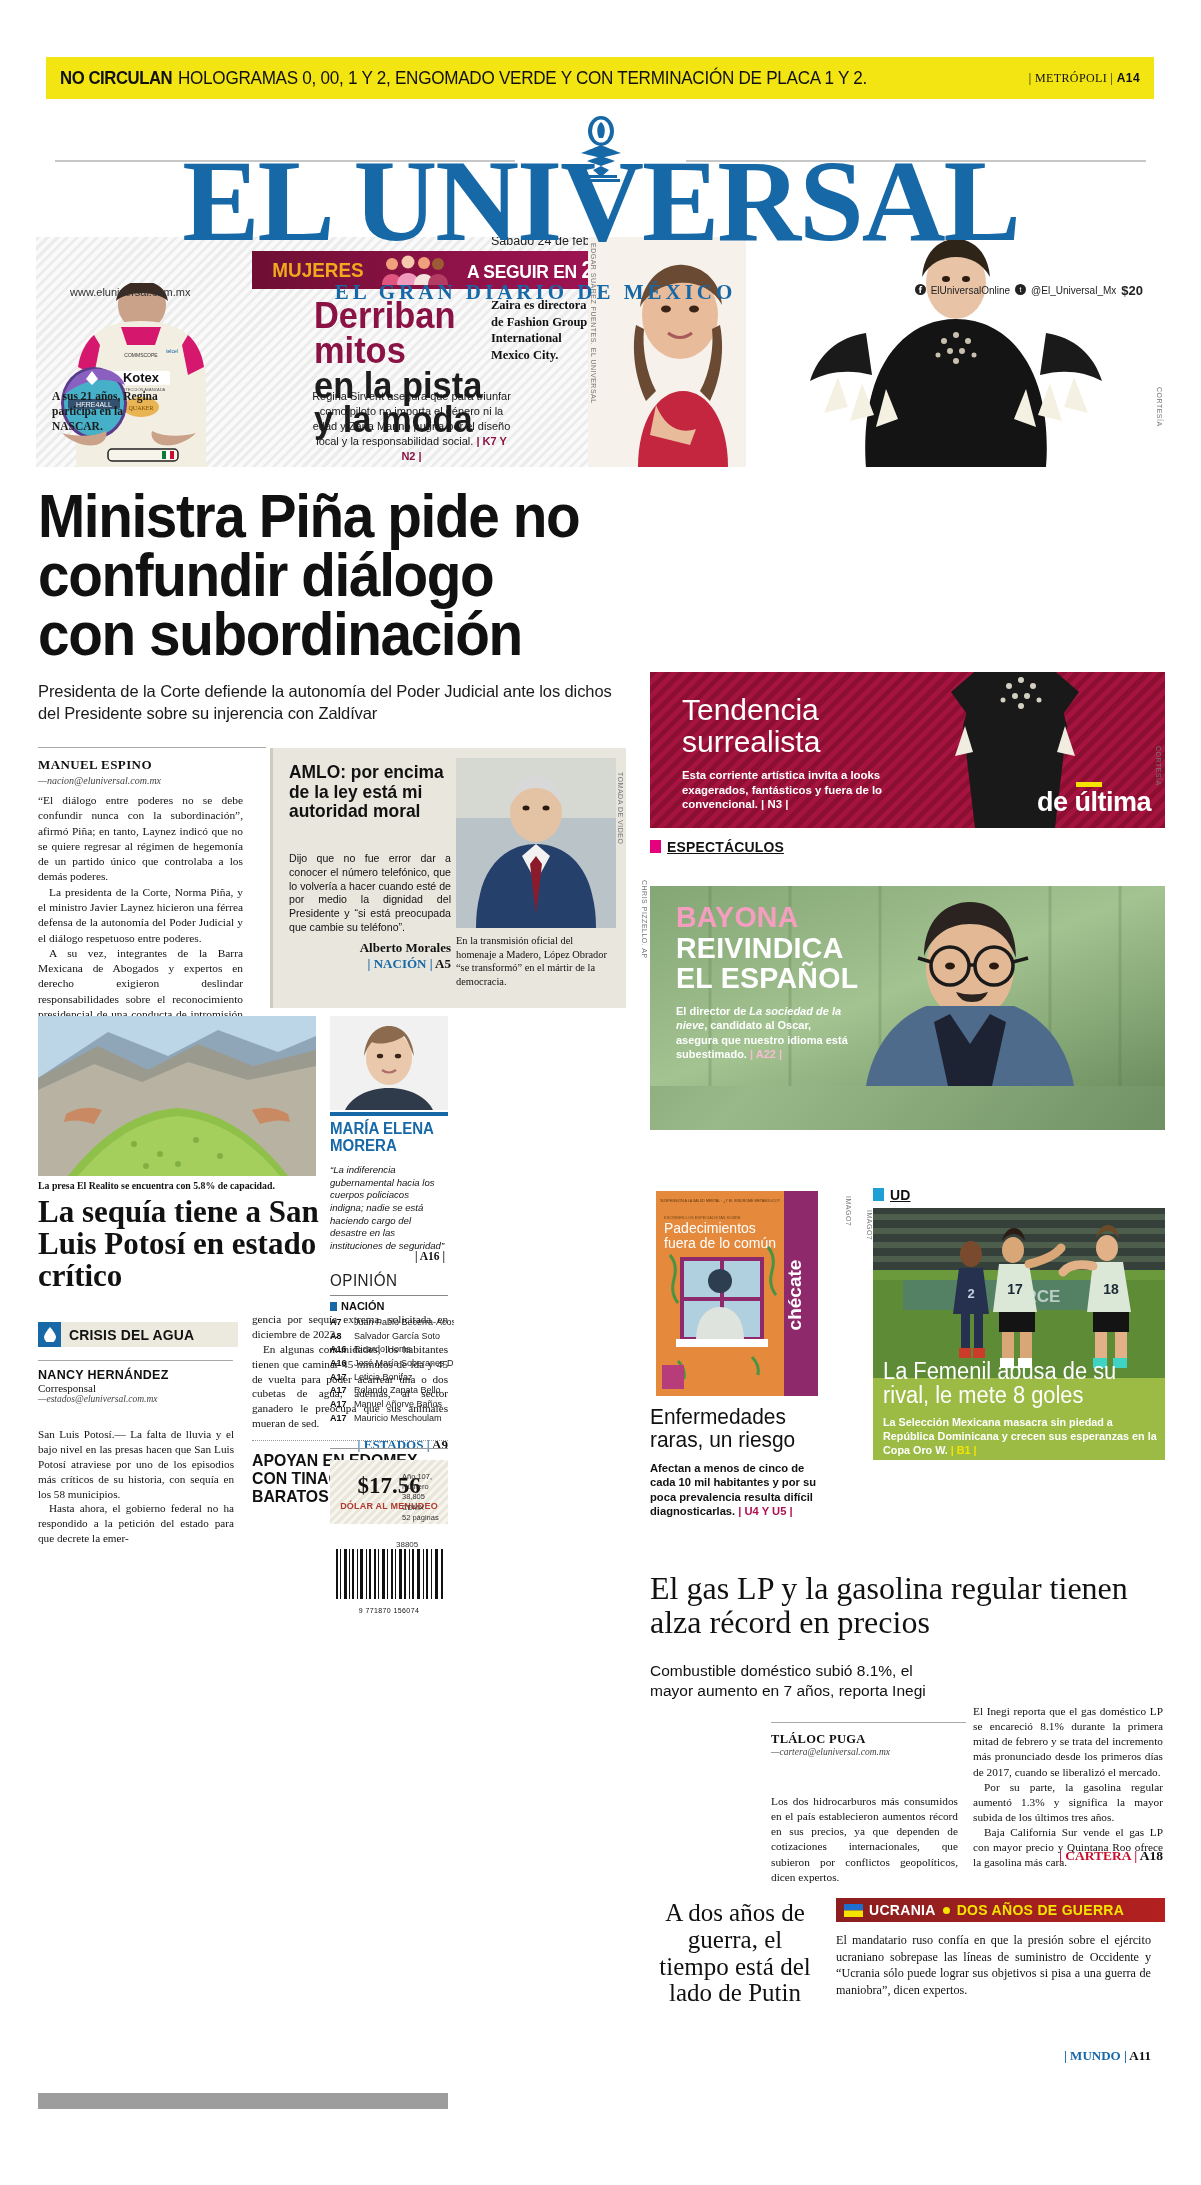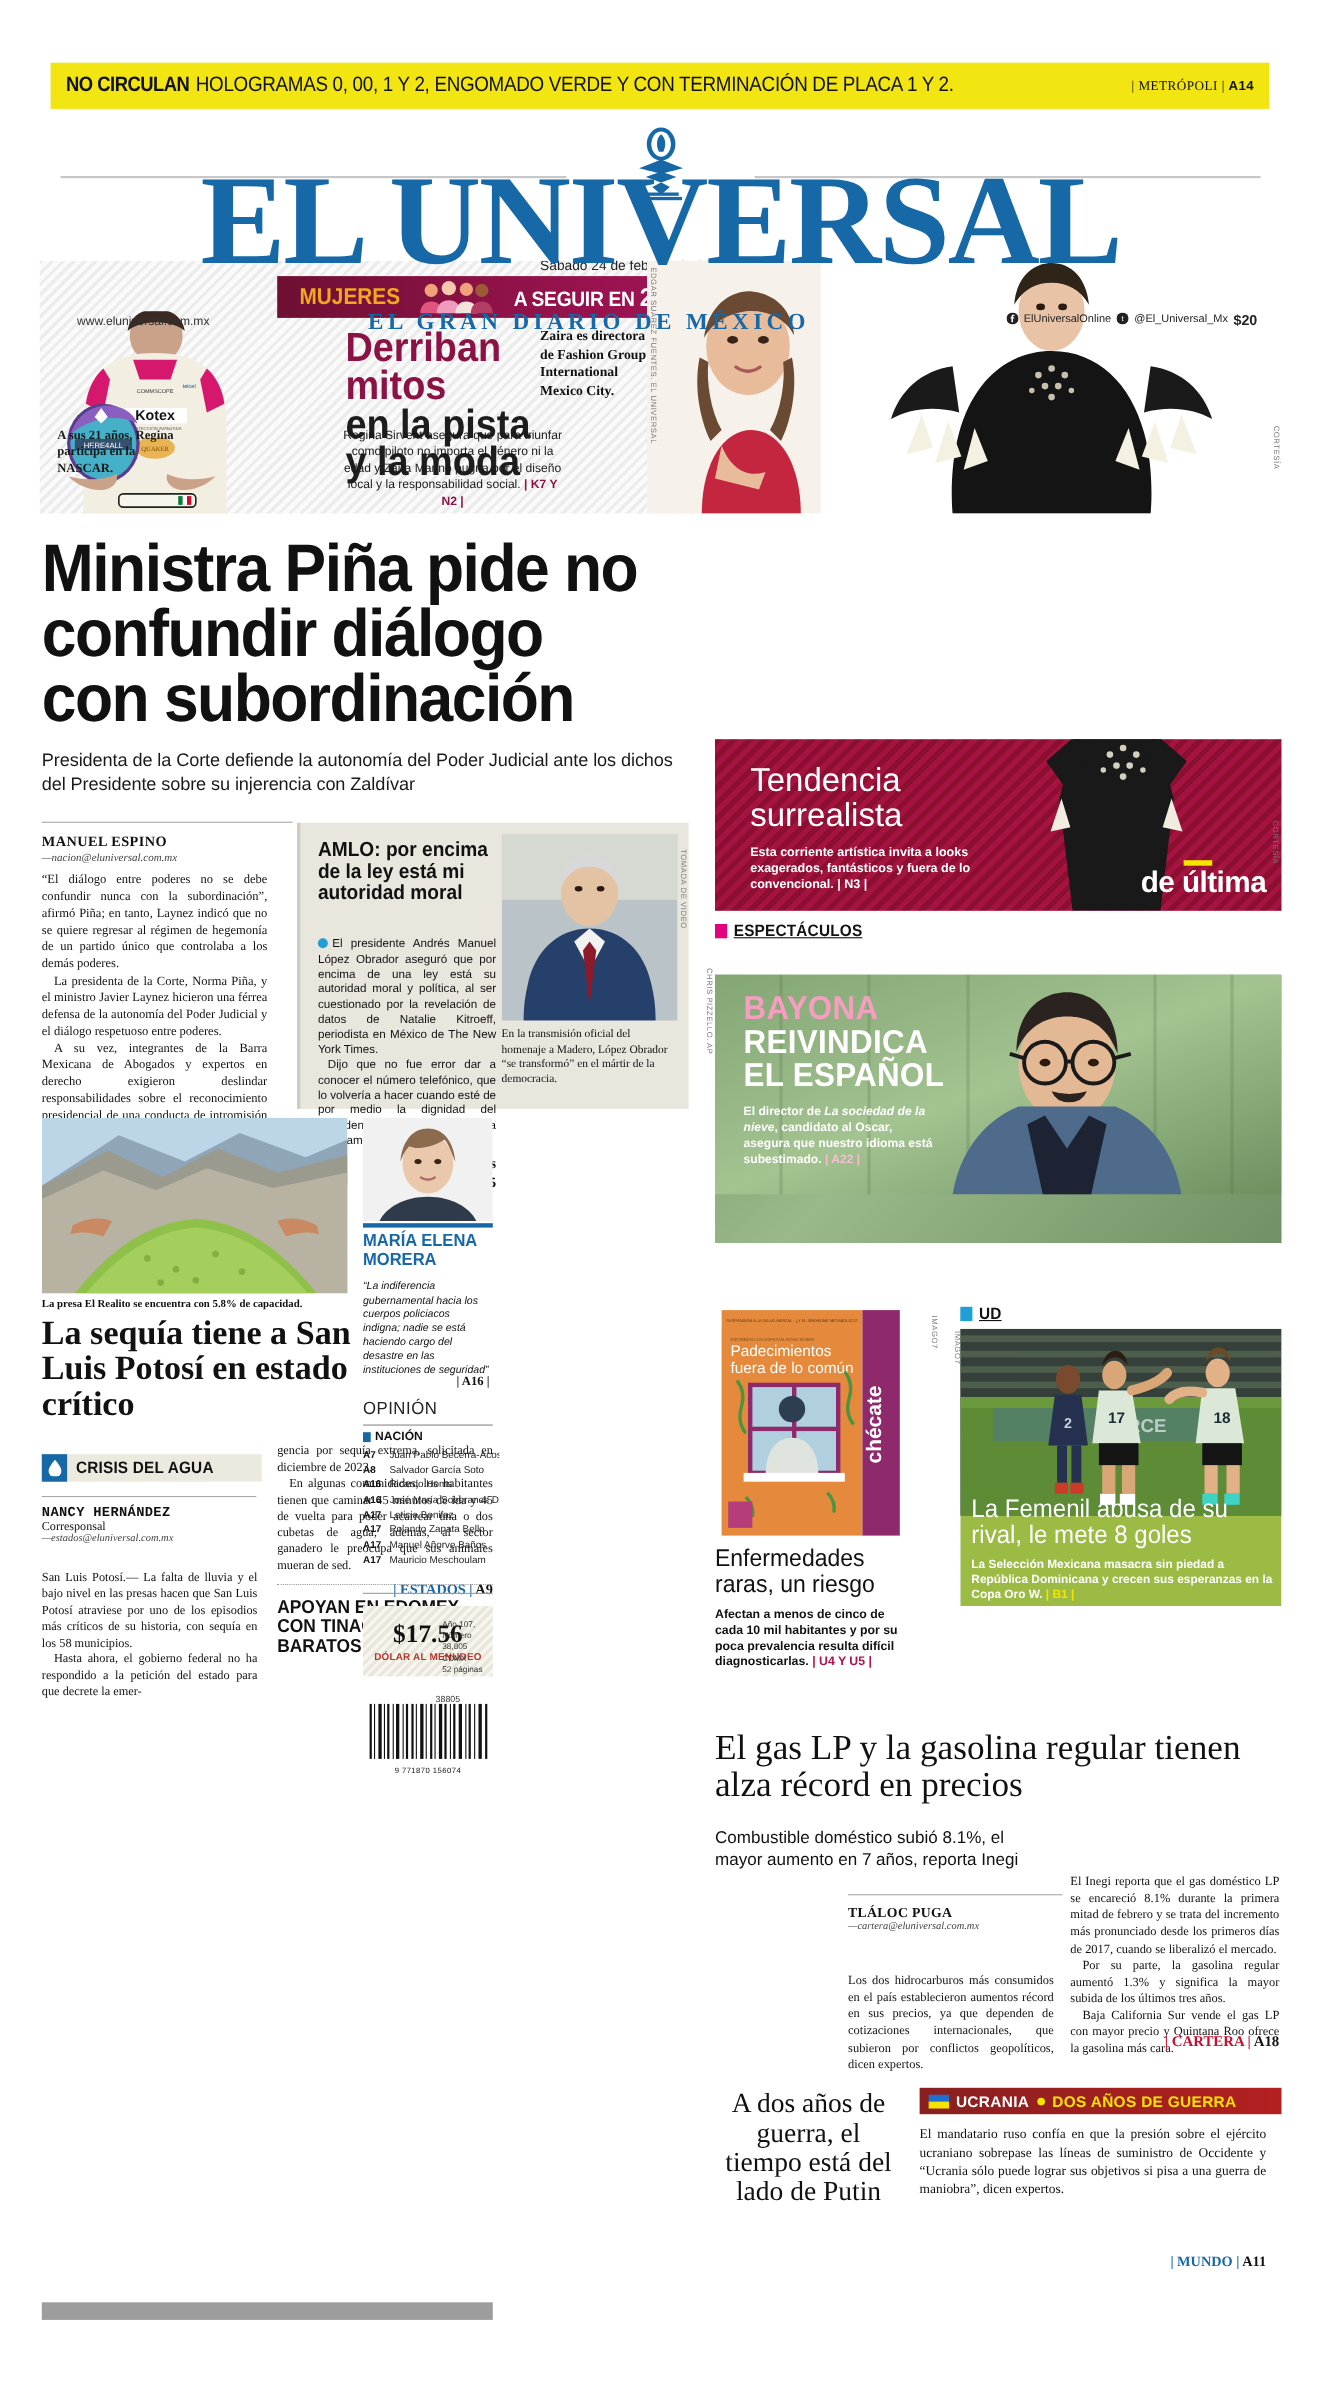--- a/index.html
+++ b/index.html
@@ -112,21 +112,21 @@
   .dr-cap { position:absolute; left:38px; top:1180px; width:290px; font-family:"Liberation Serif",serif;
      font-weight:bold; font-size:9.8px;}
   .dr-head { position:absolute; left:38px; top:1196px; width:292px;
      font-family:"Liberation Serif",serif; font-weight:bold; font-size:31px; line-height:1.03; color:#111;}
   .crisis-tag { position:absolute; left:38px; top:1322px; width:200px; height:25px; background:#eceade; display:flex; align-items:center;}
   .crisis-tag .drop { width:23px; height:25px; background:#1668a7; display:flex; align-items:center; justify-content:center;}
   .crisis-tag .lbl { font-family:"Liberation Sans Narrow","Liberation Sans",sans-serif; font-weight:bold;
      font-size:15px; margin-left:8px; letter-spacing:0.2px; transform:scaleX(0.93); transform-origin:left;}
   .dr-rule { position:absolute; left:38px; top:1360px; width:195px; height:1px; background:#aaa;}
   .dr-by { position:absolute; left:38px; top:1368px; width:200px;}
-  .dr-by .nm { font-family:Liberation Mono, monospace; font-weight:bold; font-size:12.5px; letter-spacing:0.3px;}
+  .dr-by .nm { font-family:Liberation Sans, sans-serif; font-weight:bold; font-size:12.5px; letter-spacing:0.3px;}
   .dr-by .rl { font-family:"Liberation Serif",serif; font-size:11px; }
   .dr-by .em { font-family:"Liberation Serif",serif; font-style:italic; font-size:9.5px; color:#444;}
   .dr-col1 { position:absolute; left:38px; top:1427px; width:196px;
      font-family:"Liberation Serif",serif; font-size:11.2px; line-height:1.33; text-align:justify;}
   .dr-col1 p { text-indent:11px;} .dr-col1 p:first-child{text-indent:0;}
   .dr-col2 { position:absolute; left:252px; top:1312px; width:196px;
      font-family:"Liberation Serif",serif; font-size:11.2px; line-height:1.33; text-align:justify;}
   .dr-col2 p { text-indent:11px;} .dr-col2 p:first-child{text-indent:0;}
   .dashrule { position:absolute; left:252px; top:1440px; width:196px; border-top:1px dotted #999;}
   .edomex { position:absolute; left:252px; top:1452px; width:200px;
@@ -434,21 +434,20 @@
     <p>A su vez, integrantes de la Barra Mexicana de Abogados y expertos en derecho exigieron deslindar responsabilidades sobre el reconocimiento presidencial de una conducta de intromisión inadecuada de su parte y del ministro Arturo Zaldívar en diversos asuntos.</p>
     <div class="secref">
       <span class="s">| NACIÓN |</span>
       <span class="pg">A4</span>
     </div>
   </div>
 
   <div class="amlo">
     <h2>AMLO: por encima de la ley está mi autoridad moral</h2>
     <div class="txt">
-      <p><span class="bullet"></span><span>El presidente Andrés Manuel López Obrador aseguró que por encima de una ley está su autoridad moral y política, al ser cuestionado por la revelación de datos de Natalie Kitroeff, periodista en México de The New York Times.</span></p>
       <p>Dijo que no fue error dar a conocer el número telefónico, que lo volvería a hacer cuando esté de por medio la dignidad del Presidente y “si está preocupada que cambie su teléfono”.</p>
       <div class="secref">
         <b>Alberto Morales</b><br>
         <span class="s">| NACIÓN |</span>
         <span class="pg">A5</span>
       </div>
     </div>
     <div class="img">
       <svg viewBox="0 0 160 170" width="160" height="170">
         <rect width="160" height="170" fill="#b9c3c8"></rect>

